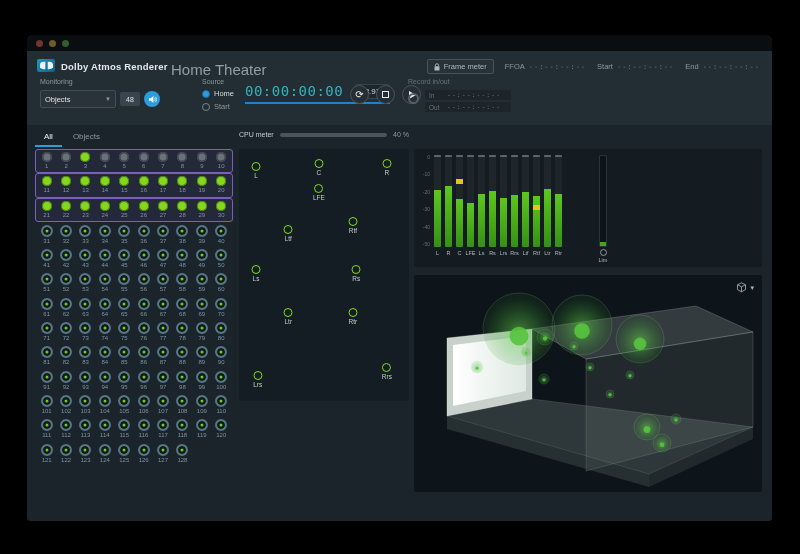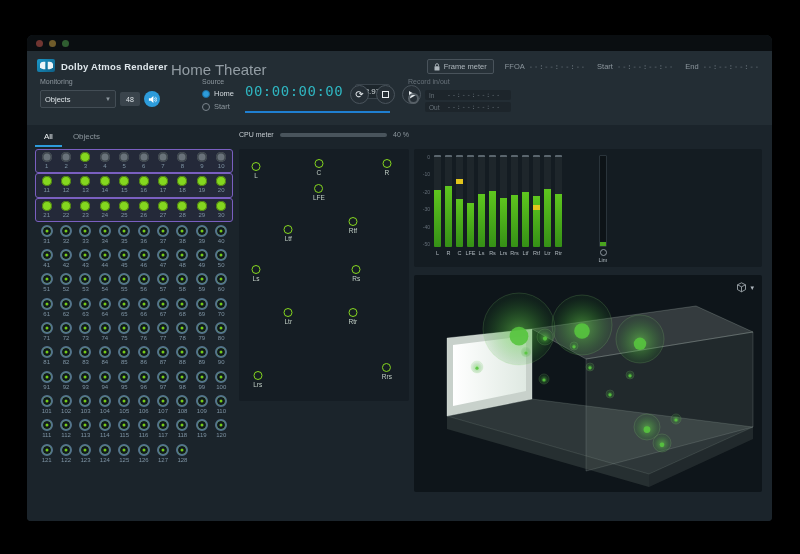--- a/index.html
+++ b/index.html
@@ -37,21 +37,21 @@
   .badge48{min-width:16px;height:14px;background:#3a444c;border-radius:2px;color:#dfe5e9;font-size:7px;
     display:flex;align-items:center;justify-content:center;padding:0 2px;}
   .spkbtn{width:16px;height:16px;border-radius:50%;background:#2d9cdb;display:flex;align-items:center;justify-content:center;}
   .g-source{left:162px;}
   .radio-row{display:flex;align-items:center;gap:4px;margin-top:4px;}
   .radio{width:8px;height:8px;border-radius:50%;box-sizing:border-box;}
   .radio.sel{background:#2d9cdb;border:1.5px solid #1b6fa3;}
   .radio.unsel{background:transparent;border:1.5px solid #7a848c;}
   .radio-lab{font-size:7.5px;color:#d6dde1;}
   .radio-lab.dim{color:#8d979e;}
-  .g-timecode{left:205px;top:5px;display:flex;align-items:flex-end;gap:12px;border-bottom:2px solid #1f7fd1;padding-bottom:12px;}
+  .g-timecode{left:205px;top:5px;display:flex;align-items:flex-end;gap:12px;border-bottom:2px solid #1f7fd1;padding-bottom:3px;}
   .tcdigits{font-family:"DejaVu Sans Mono",monospace;font-size:14px;color:#2fb5c0;letter-spacing:.5px;}
   .tcrate{background:#1d262c;border:1px solid #39434b;border-radius:2px;color:#cfd6da;font-size:8px;padding:2px 4px;}
   .g-transport{left:310px;top:7px;display:flex;gap:7px;}
   .cbtn{width:19px;height:19px;border-radius:50%;background:#252e35;border:1px solid #4a545c;
     display:flex;align-items:center;justify-content:center;color:#e8edf0;font-size:10px;box-sizing:border-box;}
   .stopsq{width:7px;height:7px;border:1.5px solid #e8edf0;box-sizing:border-box;}
   .playtri{width:0;height:0;border-left:7px solid #e8edf0;border-top:4.5px solid transparent;border-bottom:4.5px solid transparent;margin-left:2px;}
   .g-record{left:368px;}
   .glabel.dim{color:#68727a;}
   .rec-row{display:flex;align-items:flex-start;gap:6px;margin-top:5px;}

